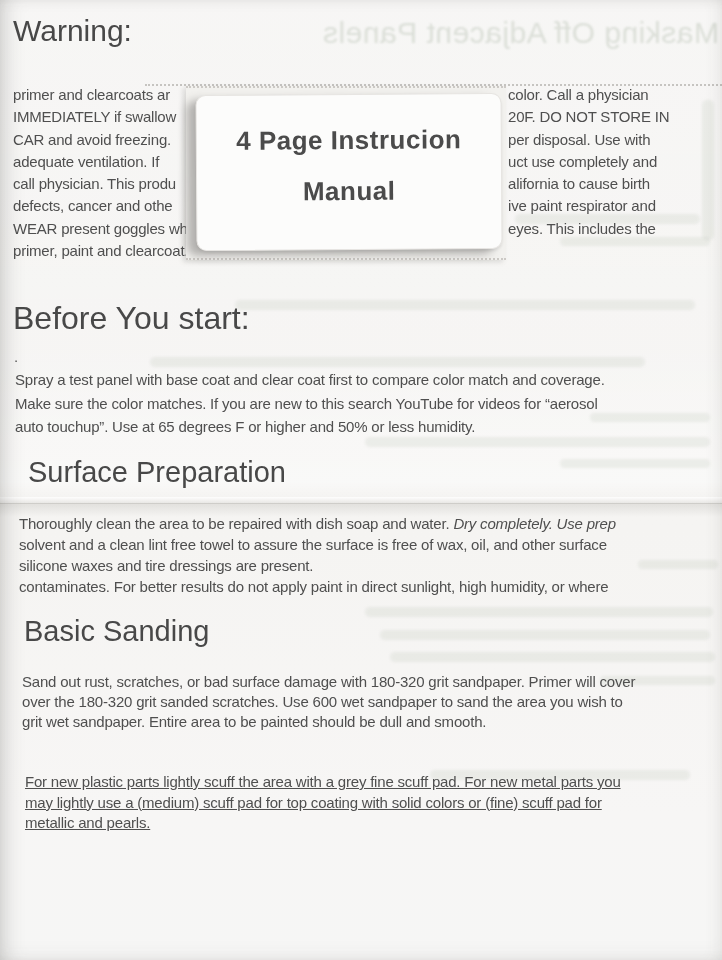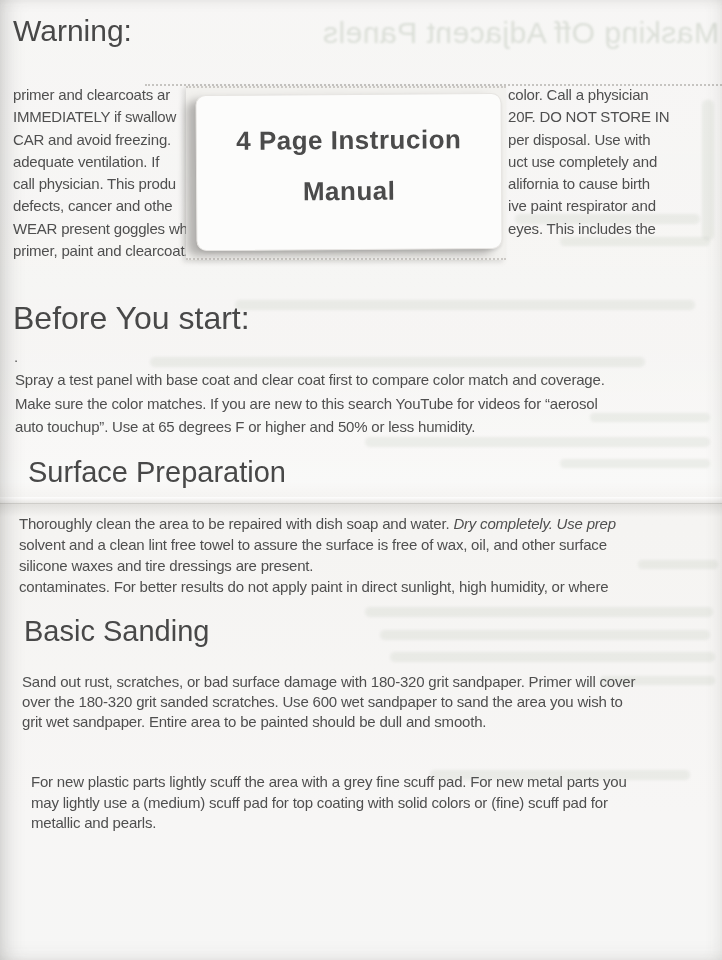--- a/index.html
+++ b/index.html
@@ -44,21 +44,21 @@
 
   .para{position:absolute;z-index:3;font-size:15px;letter-spacing:-.2px;color:#4f4f4f;white-space:nowrap;}
   .para .tline{white-space:nowrap;}
   .warning-para{left:13px;top:86px;width:705px;}
   .warning-para .tline{position:relative;height:22.3px;}
   .warning-para .frag-left{position:absolute;left:0;top:0;}
   .warning-para .frag-right{position:absolute;left:495px;top:0;}
   .before-para{left:15px;top:368px;line-height:23.5px;}
   .surface-para{left:19px;top:513px;line-height:21px;}
   .basic-para{left:22px;top:672px;line-height:19.8px;}
-  .final-para{left:31px;top:772px;line-height:20.5px;}
+  .final-para{left:25px;top:772px;line-height:20.5px;text-decoration:underline;}
   .italic{font-style:italic;}
 
   .stray-dot{position:absolute;left:14px;top:348px;z-index:3;font-size:15px;color:#5a5a5a;}
 
   
   .perf-line{position:absolute;left:145px;top:84px;width:577px;height:0;z-index:4;
     border-top:2px dotted rgba(158,155,150,.55);}
   .backing{position:absolute;left:186px;top:86px;width:320px;height:170px;z-index:5;
     background:#f2f1ee;
     border-top:2px dotted #ccc9c5;border-bottom:2px dotted #ccc9c5;

